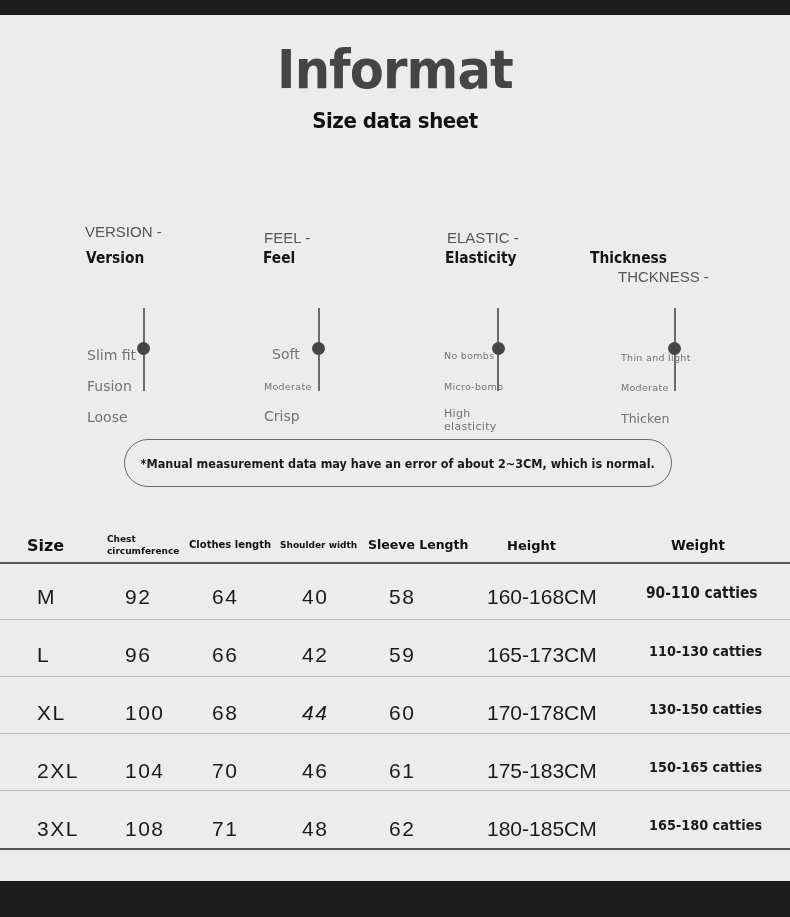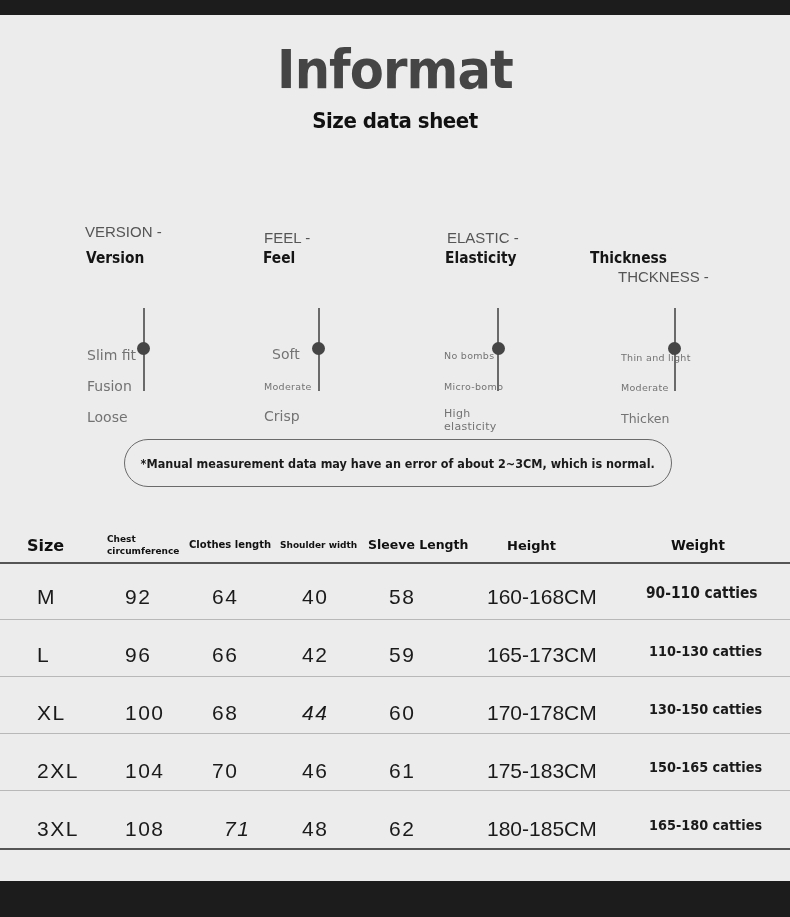--- a/index.html
+++ b/index.html
@@ -138,21 +138,21 @@
   <div class="cell" style="left:302px;top:759px;">46</div>
   <div class="cell" style="left:389px;top:759px;">61</div>
   <div class="cell h" style="left:487px;top:759px;">175-183CM</div>
   <div class="cell w" style="left:649px;top:759px;">150-165 catties</div>
 </div>
 <div class="row-line" style="top:790px;"></div>
 
 <div>
   <div class="cell" style="left:37px;top:817px;">3XL</div>
   <div class="cell" style="left:125px;top:817px;">108</div>
-  <div class="cell" style="left:224px;top:817px;font-style:italic;">71</div>
+  <div class="cell" style="left:212px;top:817px;">71</div>
   <div class="cell" style="left:302px;top:817px;">48</div>
   <div class="cell" style="left:389px;top:817px;">62</div>
   <div class="cell h" style="left:487px;top:817px;">180-185CM</div>
   <div class="cell w" style="left:649px;top:817px;">165-180 catties</div>
 </div>
 <div class="bottom-line"></div>
 
 <div class="bar-bottom"></div>
 
 </body></html>

